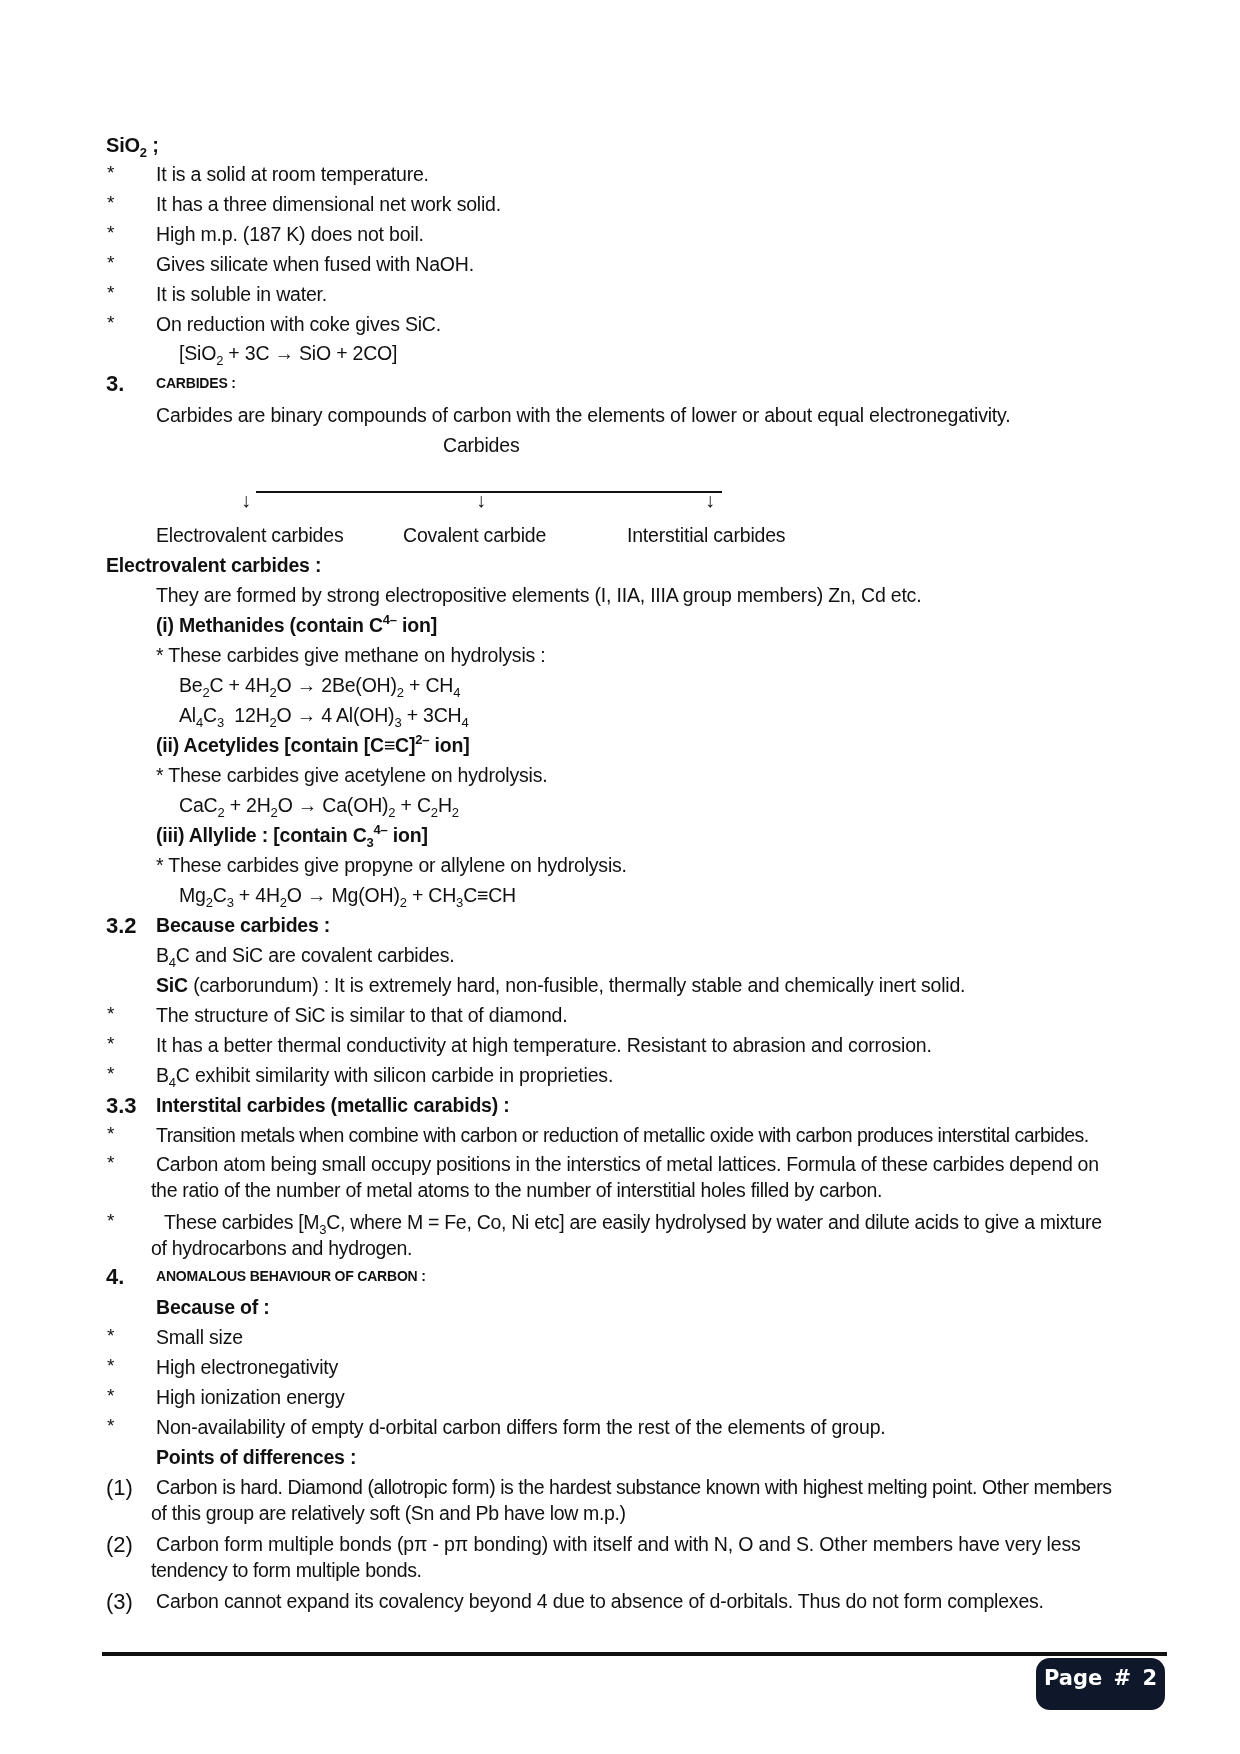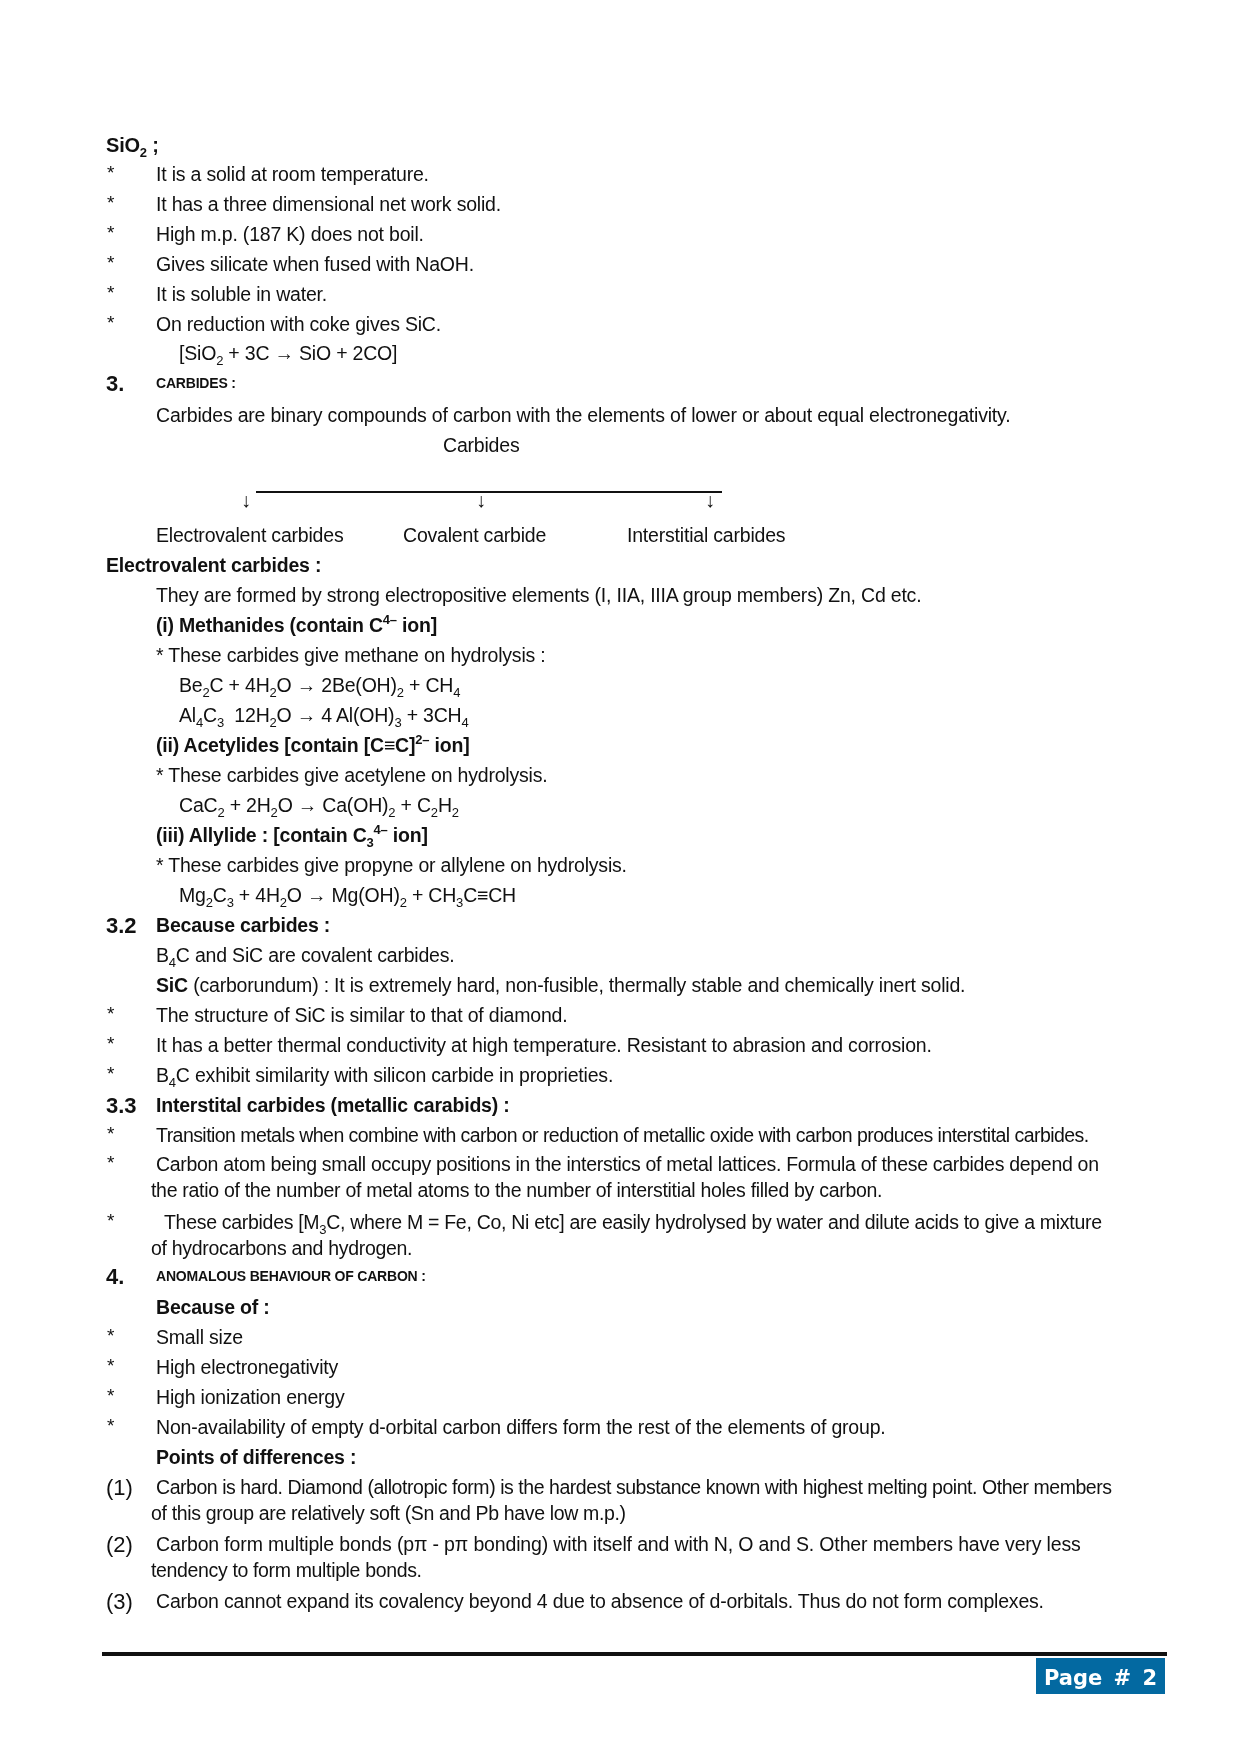--- a/index.html
+++ b/index.html
@@ -9,23 +9,23 @@
   .line { position: absolute; font-size: 19.5px; line-height: 24px; white-space: nowrap; letter-spacing: -0.2px; }
   .b { font-weight: bold; }
   .head { font-size: 14px; font-weight: bold; }
   .star { position: absolute; left: 107px; font-size: 19px; }
   .num { position: absolute; left: 106px; font-size: 22px; }
   sub { font-size: 13px; vertical-align: -5px; line-height: 0; }
   sup { font-size: 13px; vertical-align: 8px; line-height: 0; }
   .tree-line { position: absolute; left: 256px; top: 491px; width: 466px; height: 2px; background: #111; }
   .arrow { position: absolute; font-size: 20px; line-height: 20px; }
   .rule { position: absolute; left: 102px; top: 1652px; width: 1065px; height: 4px; background: #111; }
-  .page-badge { position: absolute; left: 1036px; top: 1658px; width: 129px; height: 36px; background: #0369a1;
+  .page-badge { position: absolute; left: 1036px; top: 1658px; width: 129px; height: 52px; background: #0f172a;
                 color: #fff; font-weight: bold; font-size: 21px; line-height: 40px; text-align: center;
-                font-family: "DejaVu Sans", sans-serif; word-spacing: 4px; }
+                font-family: "DejaVu Sans", sans-serif; word-spacing: 4px; border-radius: 14px; }
 </style>
 </head>
 <body>
 
 <div class="page">
 
   <div class="line b" style="left:106px; top:133px; font-size:20px;"><span>SiO</span><sub>2</sub><span> ;</span></div>
 
   <span class="star" style="top:162px;">*</span>
   <div class="line" style="left:156px; top:162px;">It is a solid at room temperature.</div>

